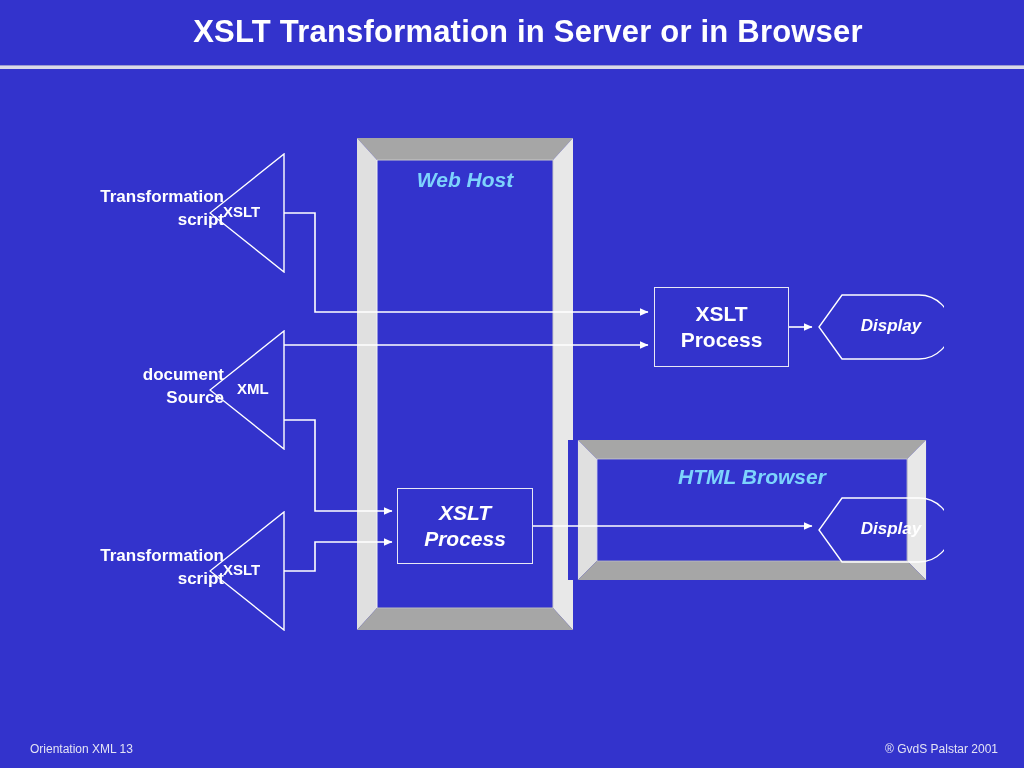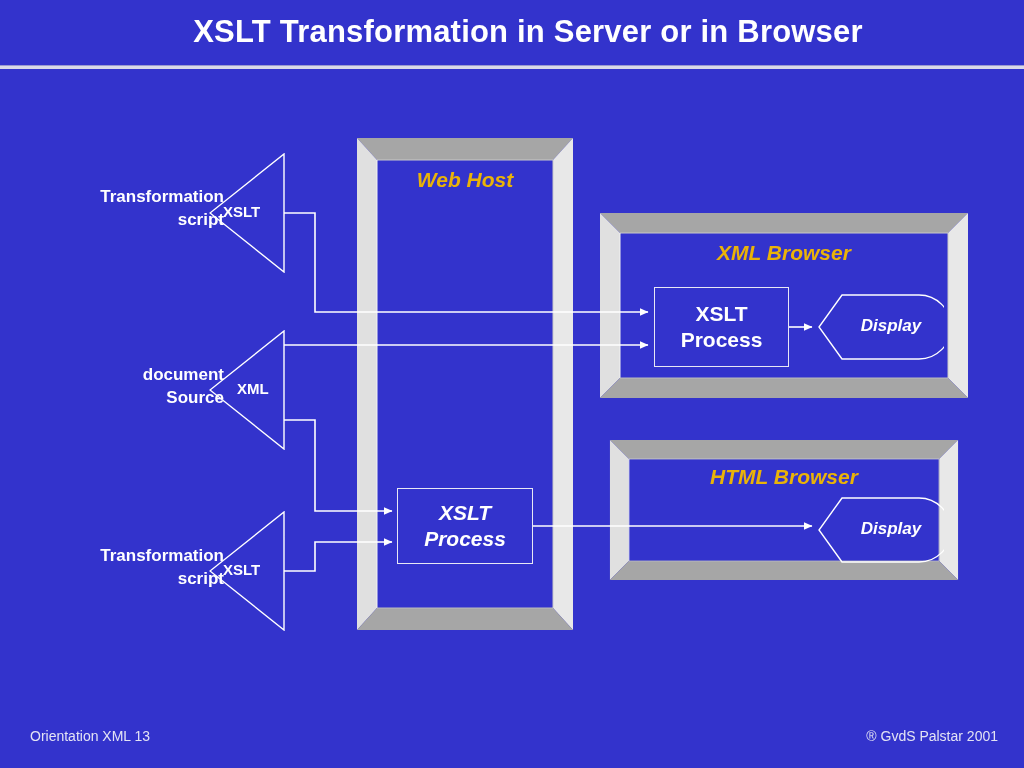--- a/index.html
+++ b/index.html
@@ -80,21 +80,21 @@
   }
   .frame3d .bevel-top {
     position: absolute; left: 0; top: 0;
     width: 100%; height: 100%;
     pointer-events: none;
   }
   .frame-title {
     position: absolute;
     width: 100%;
     text-align: center;
-    color: #eab308;
+    color: #7dd3fc;
     font-size: 21px;
     font-weight: bold;
     font-style: italic;
     white-space: nowrap;
   }
 
   
   .proc-box {
     position: absolute;
     border: 1px solid #e8e8f5;
@@ -127,23 +127,23 @@
   #connectors {
     position: absolute;
     left: 0; top: 0;
     width: 1024px; height: 768px;
     pointer-events: none;
   }
 
   
   #footer-left, #footer-right {
     position: absolute;
-    bottom: 24px;
+    bottom: 12px;
     color: #e3e3f4;
-    font-size: 14px;
+    font-size: 12px;
     white-space: nowrap;
   }
   #footer-left  { left: 30px; }
   #footer-right { right: 26px; }
 </style>
 </head>
 <body>
 
 <div id="slide">
 
@@ -211,51 +211,36 @@
     <div class="frame-title" style="top:30px;">Web Host</div>
   </div>
 
   <div class="proc-box italic" style="left:397px; top:488px; width:136px; height:76px;">
     <div>
       <div>XSLT</div>
       <div>Process</div>
     </div>
   </div>
 
-  <div class="frame3d" id="xml-browser-frame" style="left:600px; top:213px; width:368px; height:185px;">
-    <svg class="bevel-top" width="368" height="185" viewBox="0 0 368 185">
-      <polygon points="0,0 368,0 368,185 0,185" fill="#3333cc"></polygon>
-      <polygon points="0,0 368,0 348,20 20,20" fill="#a6a6a6"></polygon>
-      <polygon points="0,0 20,20 20,165 0,185" fill="#e0e0e0"></polygon>
-      <polygon points="368,0 368,185 348,165 348,20" fill="#e8e8e8"></polygon>
-      <polygon points="0,185 20,165 348,165 368,185" fill="#a6a6a6"></polygon>
-      <rect x="20" y="20" width="328" height="145" fill="#3333cc"></rect>
-      <line x1="20" y1="20" x2="348" y2="20" stroke="#c9c9c9" stroke-width="1"></line>
-      <line x1="20" y1="20" x2="20" y2="165" stroke="#f2f2f2" stroke-width="1"></line>
-      <line x1="348" y1="20" x2="348" y2="165" stroke="#c9c9c9" stroke-width="1"></line>
-      <line x1="20" y1="165" x2="348" y2="165" stroke="#bdbdbd" stroke-width="1"></line>
-    </svg>
-    <div class="frame-title" style="top:28px;">XML Browser</div>
-  </div>
 
   <div class="proc-box upright" style="left:654px; top:287px; width:135px; height:80px;">
     <div>
       <div>XSLT</div>
       <div>Process</div>
     </div>
   </div>
 
   <div class="display-shape" style="left:818px; top:294px; width:126px; height:66px;">
     <svg width="126" height="66" viewBox="0 0 126 66">
       <path d="M 24,1 L 101,1 A 32,32 0 0 1 101,65 L 24,65 L 1,33 Z" fill="none" stroke="#ffffff" stroke-width="1.4"></path>
     </svg>
     <div class="display-label" style="top:22px; left:10px;">Display</div>
   </div>
 
-  <div class="frame3d" id="html-browser-frame" style="left:600px; top:440px; width:368px; height:140px;">
+  <div class="frame3d" id="html-browser-frame" style="left:568px; top:440px; width:368px; height:140px;">
     <svg class="bevel-top" width="368" height="148" viewBox="0 0 368 148">
       <polygon points="0,0 368,0 368,148 0,148" fill="#3333cc"></polygon>
       <polygon points="0,0 368,0 348,20 20,20" fill="#a6a6a6"></polygon>
       <polygon points="0,0 20,20 20,128 0,148" fill="#e0e0e0"></polygon>
       <polygon points="368,0 368,148 348,128 348,20" fill="#e8e8e8"></polygon>
       <polygon points="0,148 20,128 348,128 368,148" fill="#a6a6a6"></polygon>
       <rect x="20" y="20" width="328" height="108" fill="#3333cc"></rect>
       <line x1="20" y1="20" x2="348" y2="20" stroke="#c9c9c9" stroke-width="1"></line>
       <line x1="20" y1="20" x2="20" y2="128" stroke="#f2f2f2" stroke-width="1"></line>
       <line x1="348" y1="20" x2="348" y2="128" stroke="#c9c9c9" stroke-width="1"></line>

